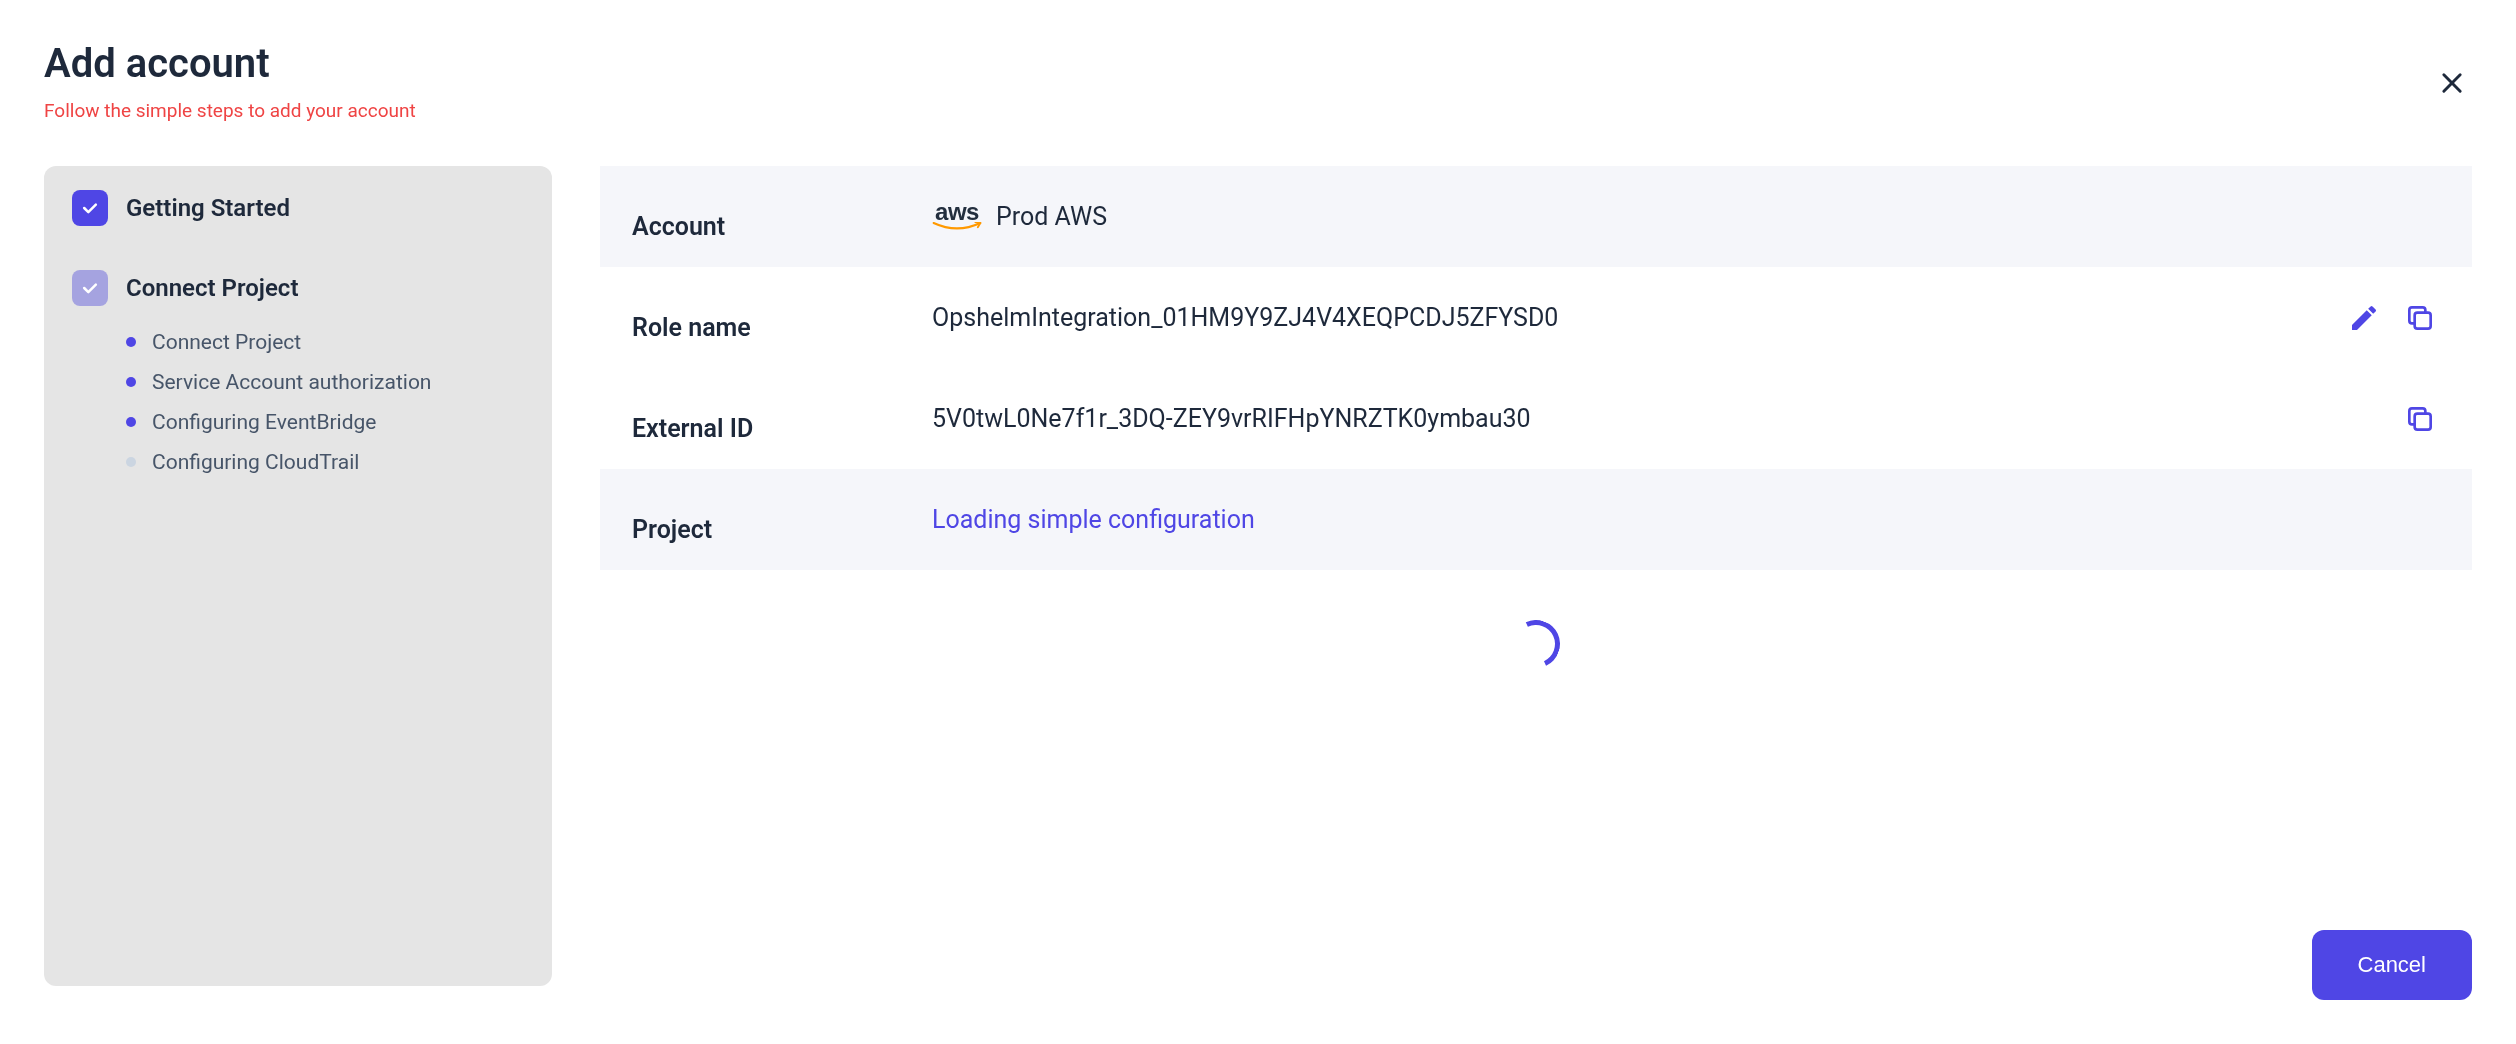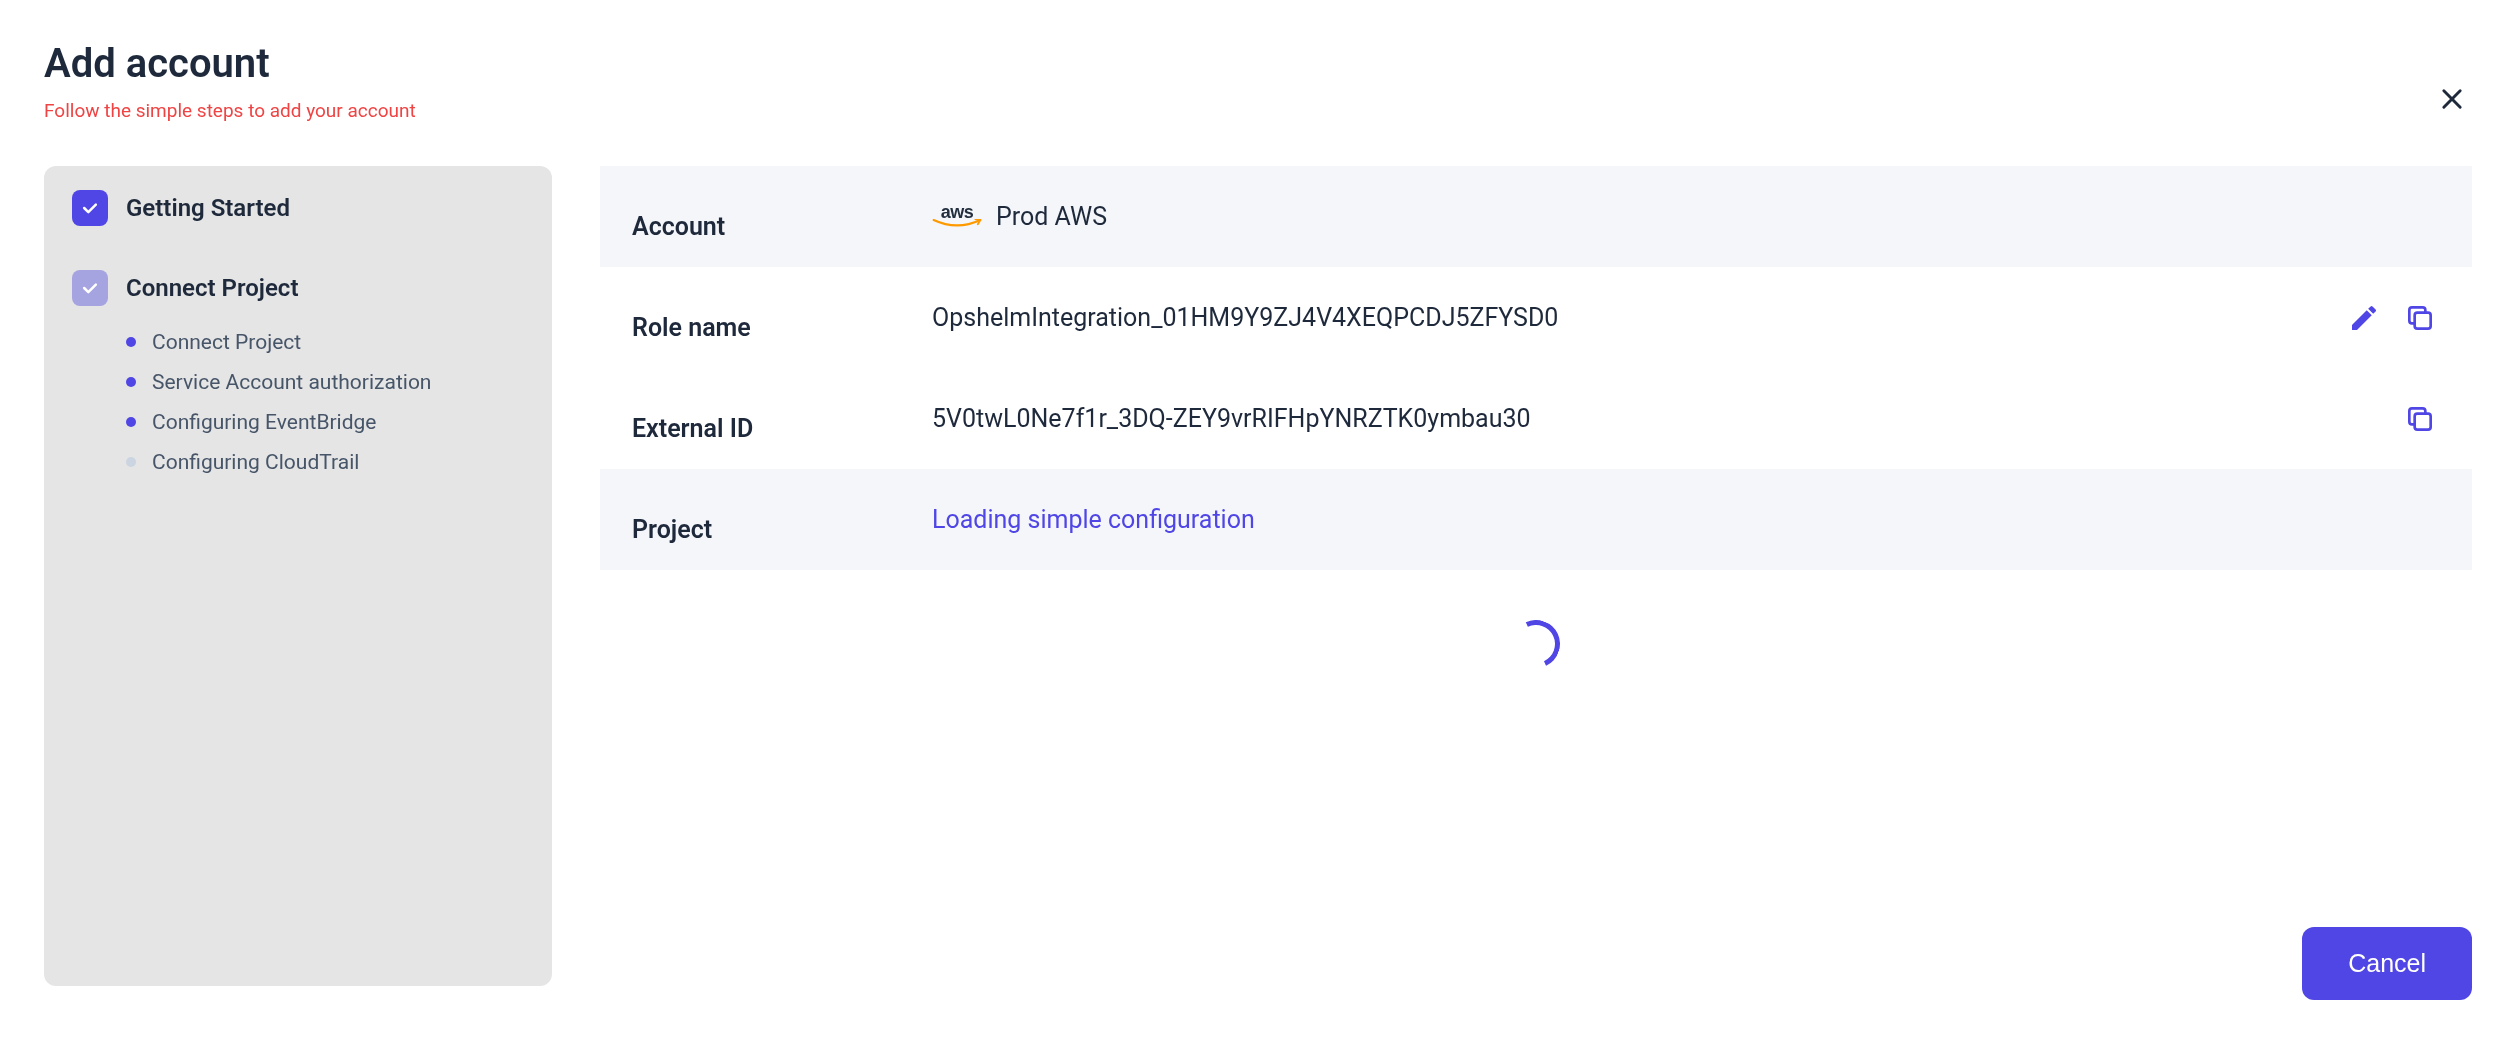--- a/index.html
+++ b/index.html
@@ -12,21 +12,21 @@
       background: #ffffff;
       border-radius: 12px;
       width: 2516px;
       height: 1044px;
       padding: 40px 44px 44px 44px;
       position: relative;
     }
     .modal-header {
       display: flex;
       justify-content: space-between;
-      align-items: flex-end;
+      align-items: center;
       margin-bottom: 44px;
     }
     .modal-title {
       font-size: 40px;
       font-weight: 600;
       color: #1e293b;
       margin-bottom: 12px;
     }
     .modal-subtitle {
       font-size: 19px;
@@ -138,21 +138,21 @@
     }
     .aws-logo-box {
       display: flex;
       flex-direction: column;
       align-items: center;
       justify-content: center;
     }
     .aws-text {
       font-family: Arial, sans-serif;
       font-weight: 700;
-      font-size: 18px;
+      font-size: 24px;
       letter-spacing: -0.5px;
       color: #232f3e;
       line-height: 1;
     }
     .aws-smile {
       width: 50px;
       height: 12px;
       margin-top: -2px;
     }
     .row-actions {
@@ -192,21 +192,21 @@
       position: absolute;
       bottom: 44px;
       right: 44px;
     }
     .cancel-btn {
       background: #4f46e5;
       color: #ffffff;
       border: none;
       border-radius: 12px;
       padding: 22px 46px;
-      font-size: 25px;
+      font-size: 22px;
       font-weight: 500;
       cursor: pointer;
     }
   </style>
 </head>
 <body>
 
 <div class="modal">
 
   <div class="modal-header">

